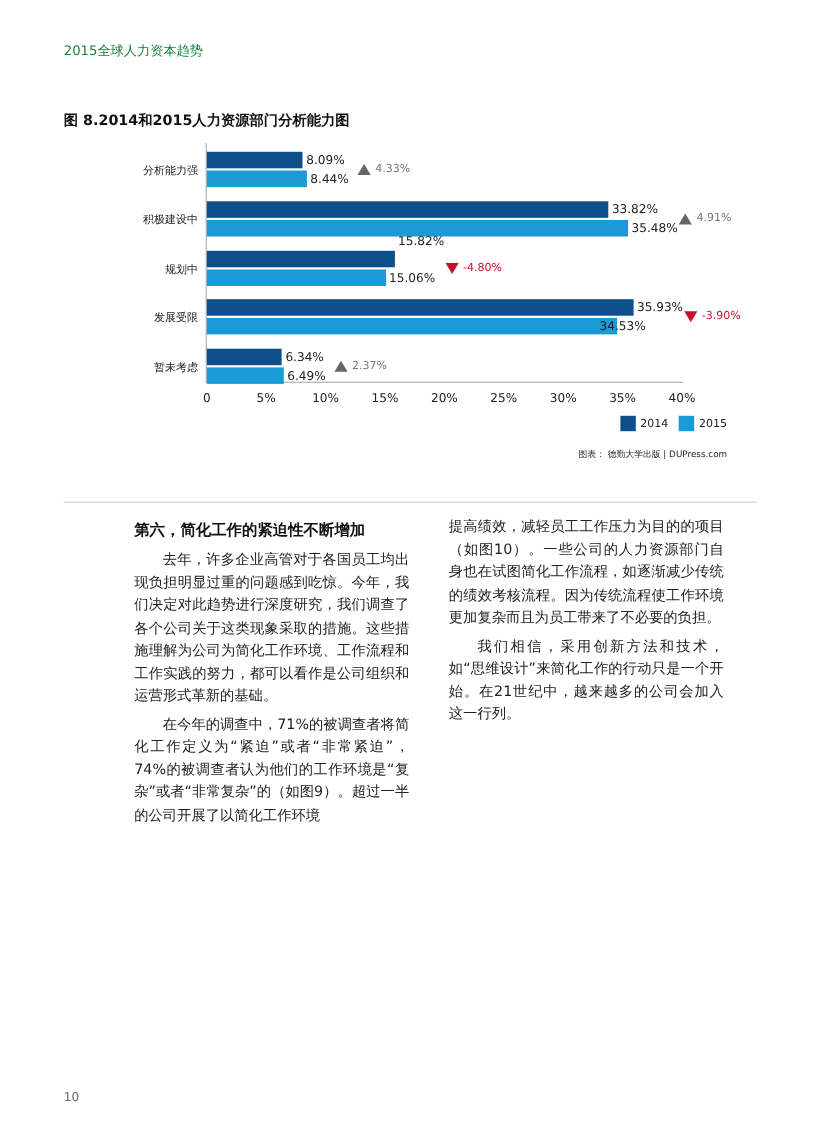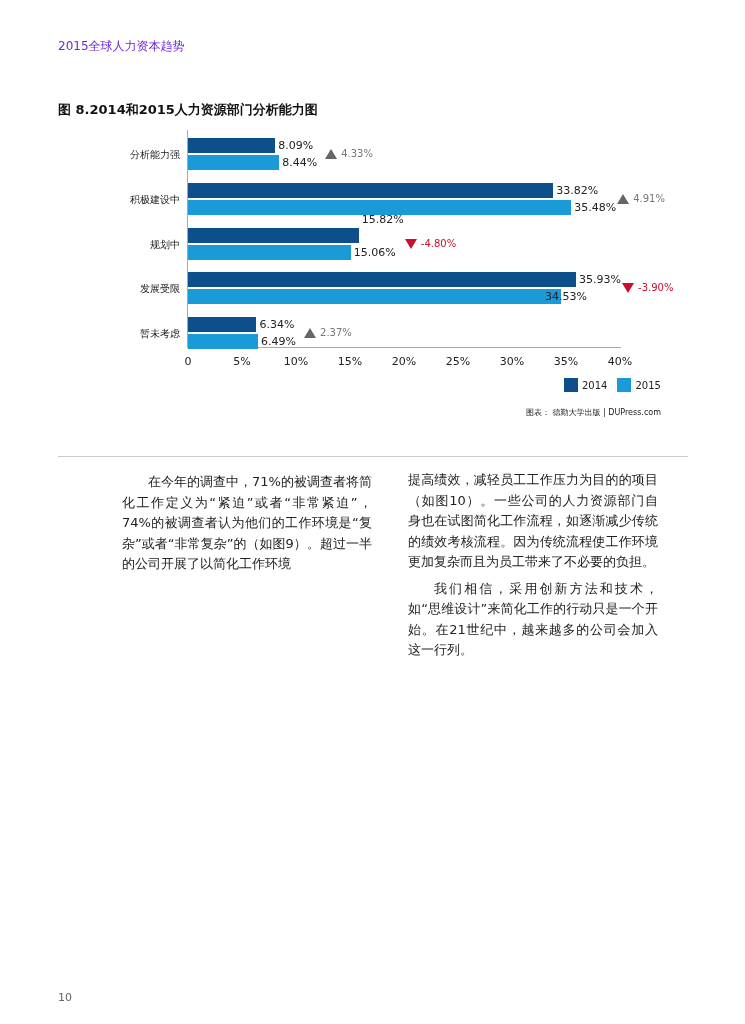--- a/index.html
+++ b/index.html
@@ -1,17 +1,17 @@
 <!DOCTYPE html>
 <html><head>
 <meta charset="utf-8">
 <style>
   * { margin:0; padding:0; box-sizing:border-box; }
   body { width:745px; height:1024px; background:#fff; position:relative; font-family:"DejaVu Sans", sans-serif; color:#222; overflow:hidden; }
-  .running-head { position:absolute; left:58px; top:38px; font-size:12px; color:#6d28d9; }
+  .running-head { position:absolute; left:58px; top:38px; font-size:12px; color:#15803d; }
   .fig-title { position:absolute; left:58px; top:101px; font-size:13px; font-weight:bold; color:#111;text-align:center; }
   .chart { position:absolute; left:0; top:0; width:644px; height:430px; }
   .axis-y { position:absolute; left:187px; top:130px; width:1px; height:218px; background:#aaa; }
   .axis-x { position:absolute; left:187px; top:347px; width:434px; height:1px; background:#aaa; }
   .cat-label { position:absolute; width:80px; text-align:right; left:100px; font-size:10px; color:#222; }
   .bar { position:absolute; left:188px; height:15px; }
   .bar.y2014 { background:#0d4f8b; }
   .bar.y2015 { background:#1a9ad6; }
   .val { position:absolute; font-size:11px; color:#222; }
   .chg { position:absolute; font-size:10px; display:flex; align-items:center; gap:4px; }
@@ -105,20 +105,22 @@
   <div class="item">
     <div class="sw" style="background:#1a9ad6"></div>
     <span>2015</span>
   </div>
 </div>
 <div class="source">图表： 德勤大学出版 | DUPress.com</div>
 
 <div class="rule"></div>
 
 <div class="col col-left">
+  <h2>第六，简化工作的紧迫性不断增加</h2>
+  <p>去年，许多企业高管对于各国员工均出现负担明显过重的问题感到吃惊。今年，我们决定对此趋势进行深度研究，我们调查了各个公司关于这类现象采取的措施。这些措施理解为公司为简化工作环境、工作流程和工作实践的努力，都可以看作是公司组织和运营形式革新的基础。</p>
   <p>在今年的调查中，71%的被调查者将简化工作定义为“紧迫”或者“非常紧迫”，74%的被调查者认为他们的工作环境是“复杂”或者“非常复杂”的（如图9）。超过一半的公司开展了以简化工作环境</p>
 </div>
 <div class="col col-right">
   <p style="text-indent:0">提高绩效，减轻员工工作压力为目的的项目（如图10）。一些公司的人力资源部门自身也在试图简化工作流程，如逐渐减少传统的绩效考核流程。因为传统流程使工作环境更加复杂而且为员工带来了不必要的负担。</p>
   <p>我们相信，采用创新方法和技术，如“思维设计”来简化工作的行动只是一个开始。在21世纪中，越来越多的公司会加入这一行列。</p>
 </div>
 
 <div class="page-num">10</div>
 
 </body></html>

